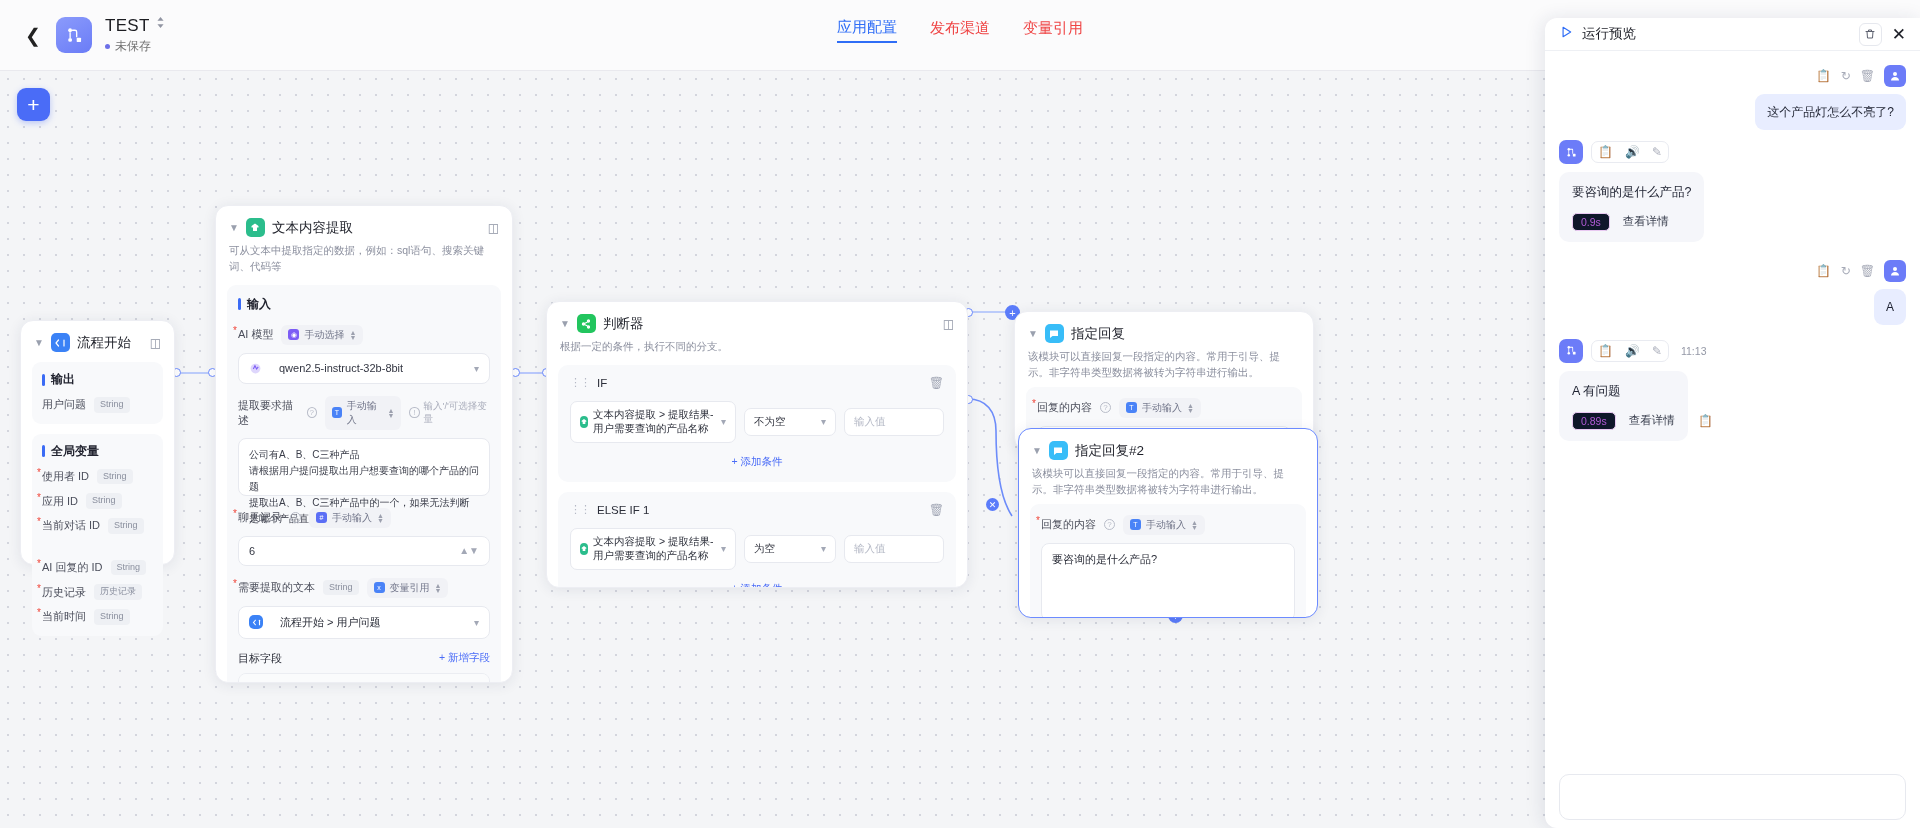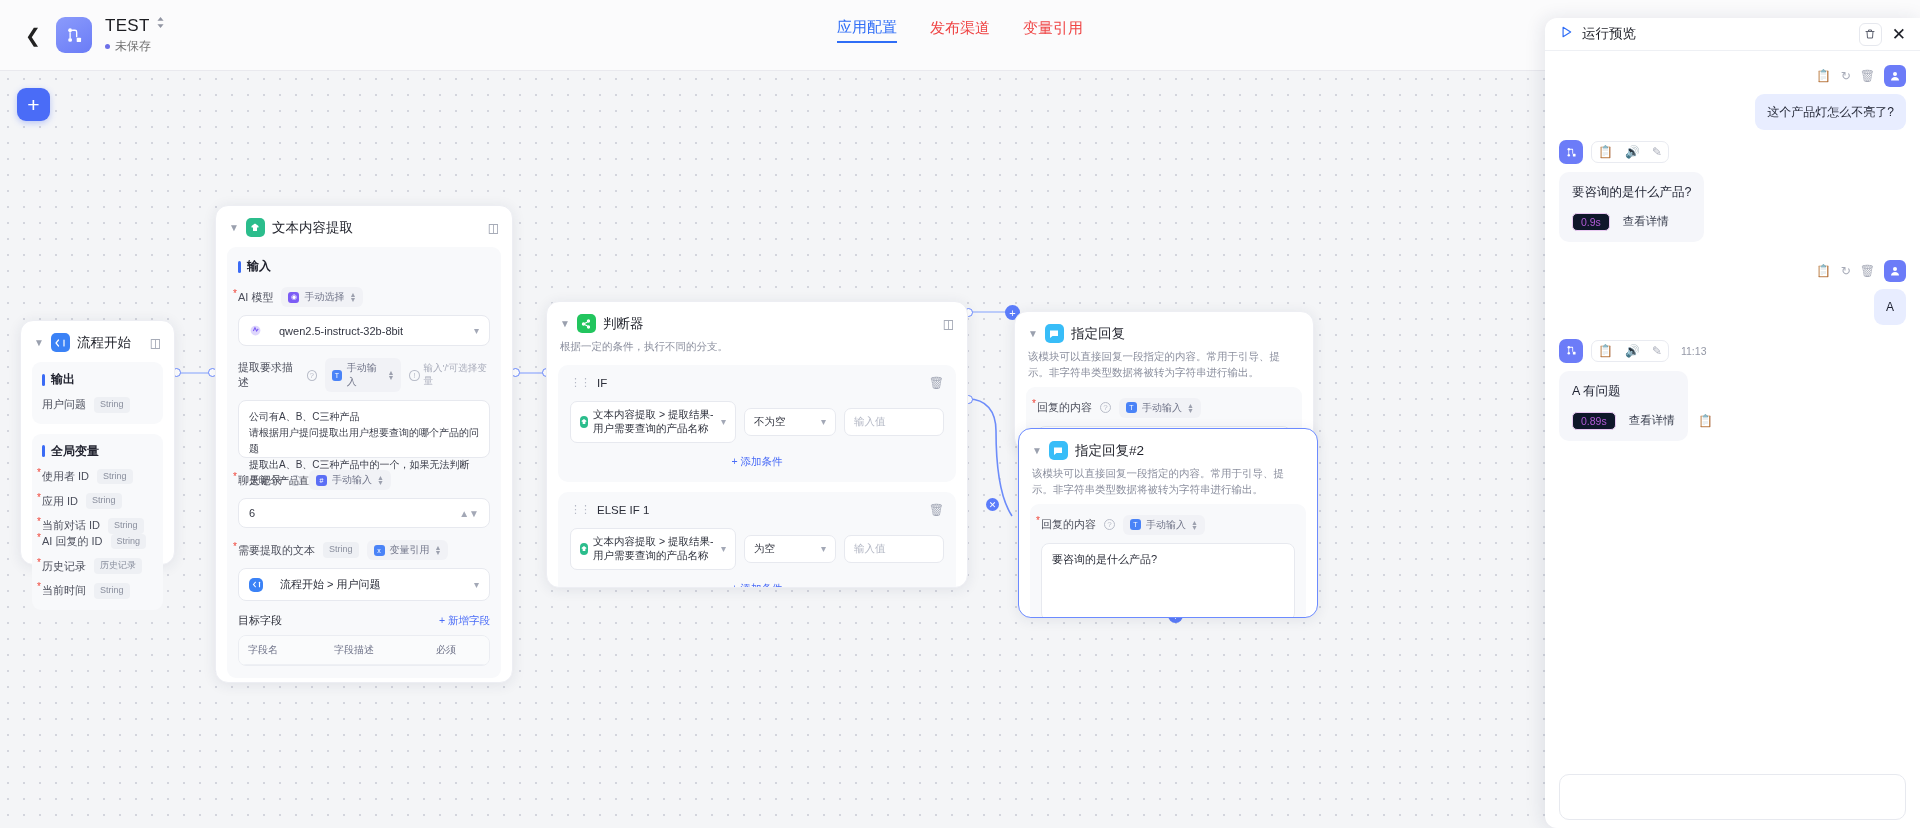--- a/index.html
+++ b/index.html
@@ -307,21 +307,21 @@
           <span class="chip-type">String</span>
         </div>
         <div class="field-row" style="margin-top:9px;">
           <span class="f-label req">应用 ID</span>
           <span class="chip-type">String</span>
         </div>
         <div class="field-row" style="margin-top:9px;">
           <span class="f-label req">当前对话 ID</span>
           <span class="chip-type">String</span>
         </div>
-        <div class="field-row" style="margin-top:0;">
+        <div class="field-row" style="margin-top:26px;">
           <span class="f-label req">AI 回复的 ID</span>
           <span class="chip-type">String</span>
         </div>
         <div class="field-row" style="margin-top:9px;">
           <span class="f-label req">历史记录</span>
           <span class="chip-type">历史记录</span>
         </div>
         <div class="field-row" style="margin-top:9px;">
           <span class="f-label req">当前时间</span>
           <span class="chip-type">String</span>
@@ -334,20 +334,21 @@
         <div class="node-title-row">
           <span class="chev">▼</span>
           <span class="n-icon teal">
             <svg width="12" height="12" viewBox="0 0 24 24" fill="#fff">
                 <path d="M12 3l7 5v3h-3v7H8v-7H5V8z"></path>
               </svg>
           </span>
           <span class="n-name">文本内容提取</span>
           <span class="n-expand">◫</span>
         </div>
+        <div class="n-desc">可从文本中提取指定的数据，例如：sql语句、搜索关键词、代码等</div>
       </div>
 
       <div class="sec">
         <div class="sec-title">
             <span class="sec-bar"></span>
           <span>输入</span>
           </div>
 
         <div class="field-row">
           <span class="f-label req">AI 模型</span>

